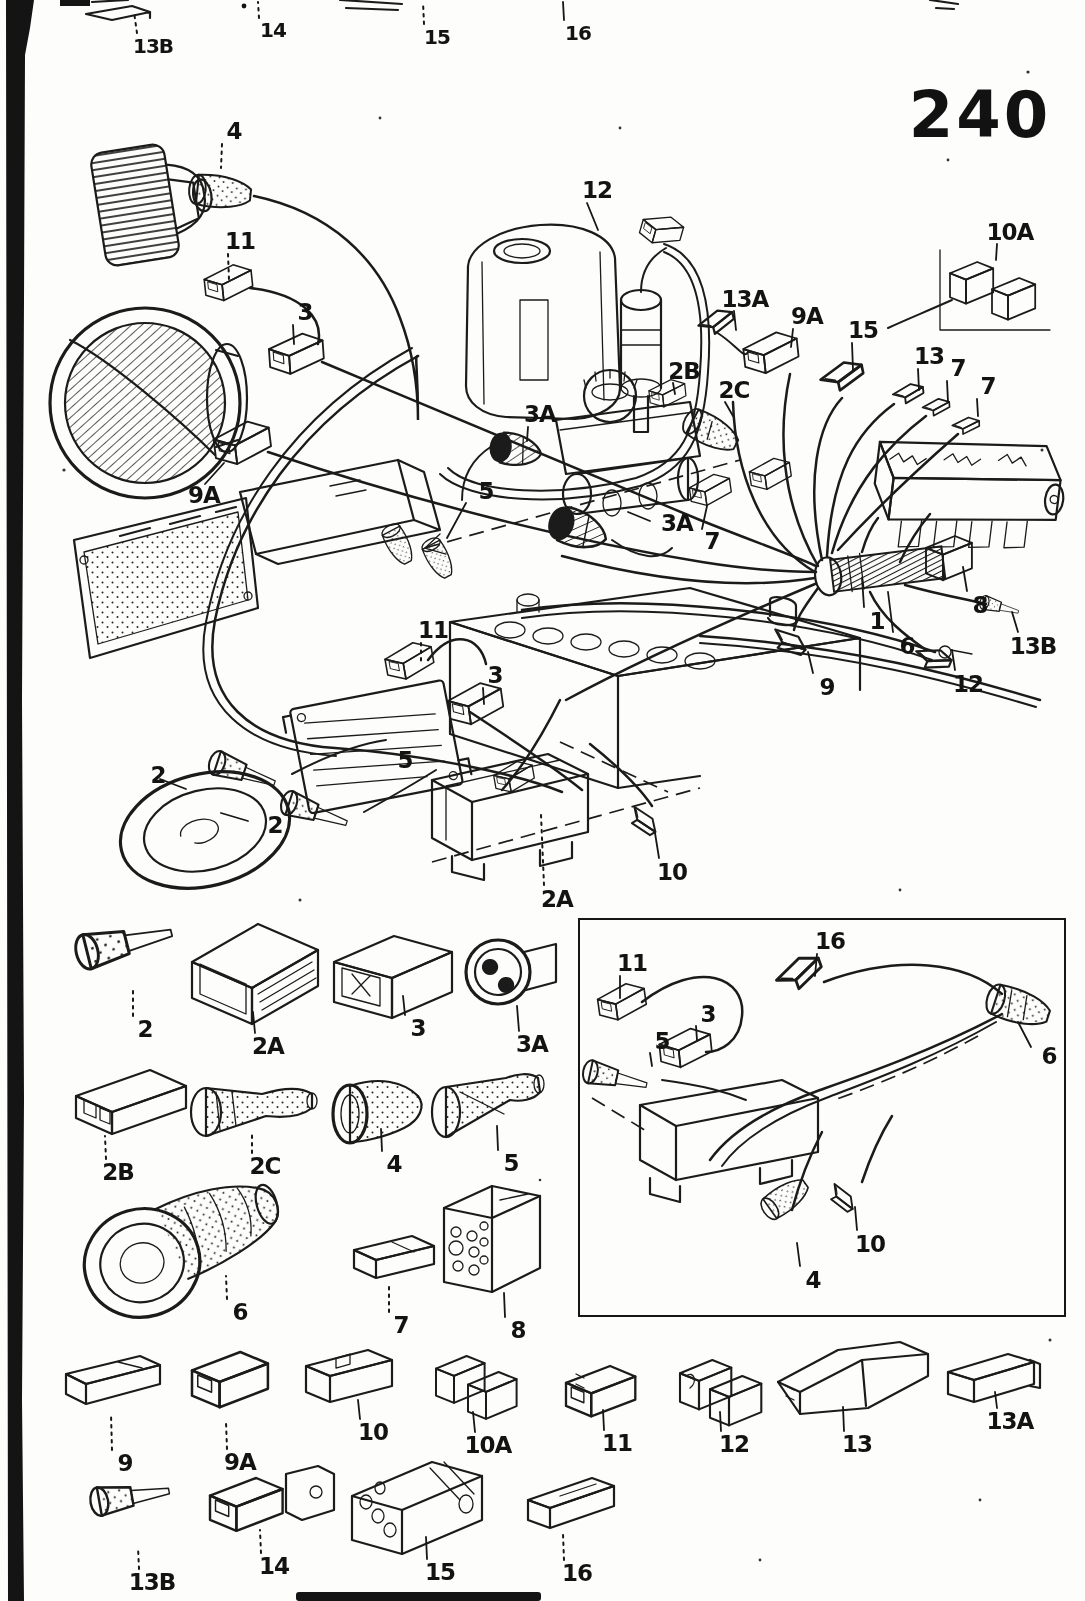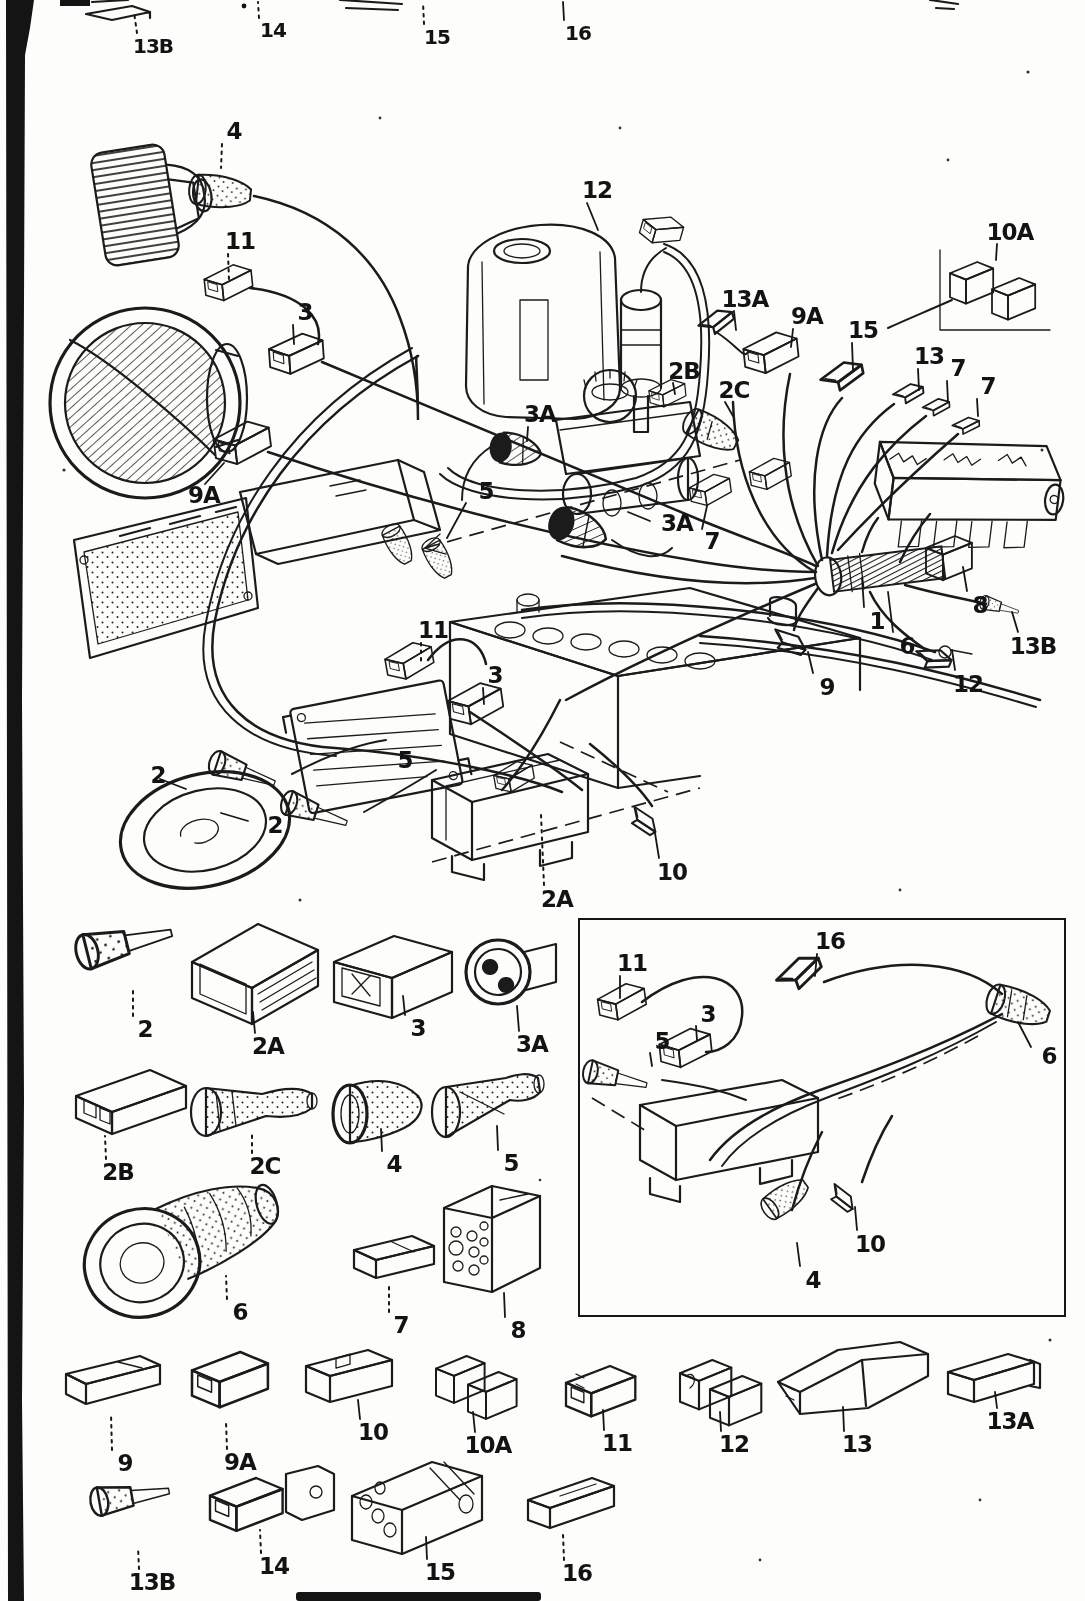--- a/index.html
+++ b/index.html
@@ -618,13 +618,14 @@
       <div class="callout" style="left: 605px; top: 1443px;">11</div>
       <div class="callout" style="left: 722px; top: 1444px;">12</div>
       <div class="callout" style="left: 845px; top: 1444px;">13</div>
       <div class="callout" style="left: 998px; top: 1421px;">13A</div>
       <div class="callout" style="left: 140px; top: 1582px;">13B</div>
       <div class="callout" style="left: 262px; top: 1566px;">14</div>
       <div class="callout" style="left: 428px; top: 1572px;">15</div>
       <div class="callout" style="left: 565px; top: 1573px;">16</div>
     </div>
 
+  <div class="page-number">240</div>
 </div>
 
 </body></html>

